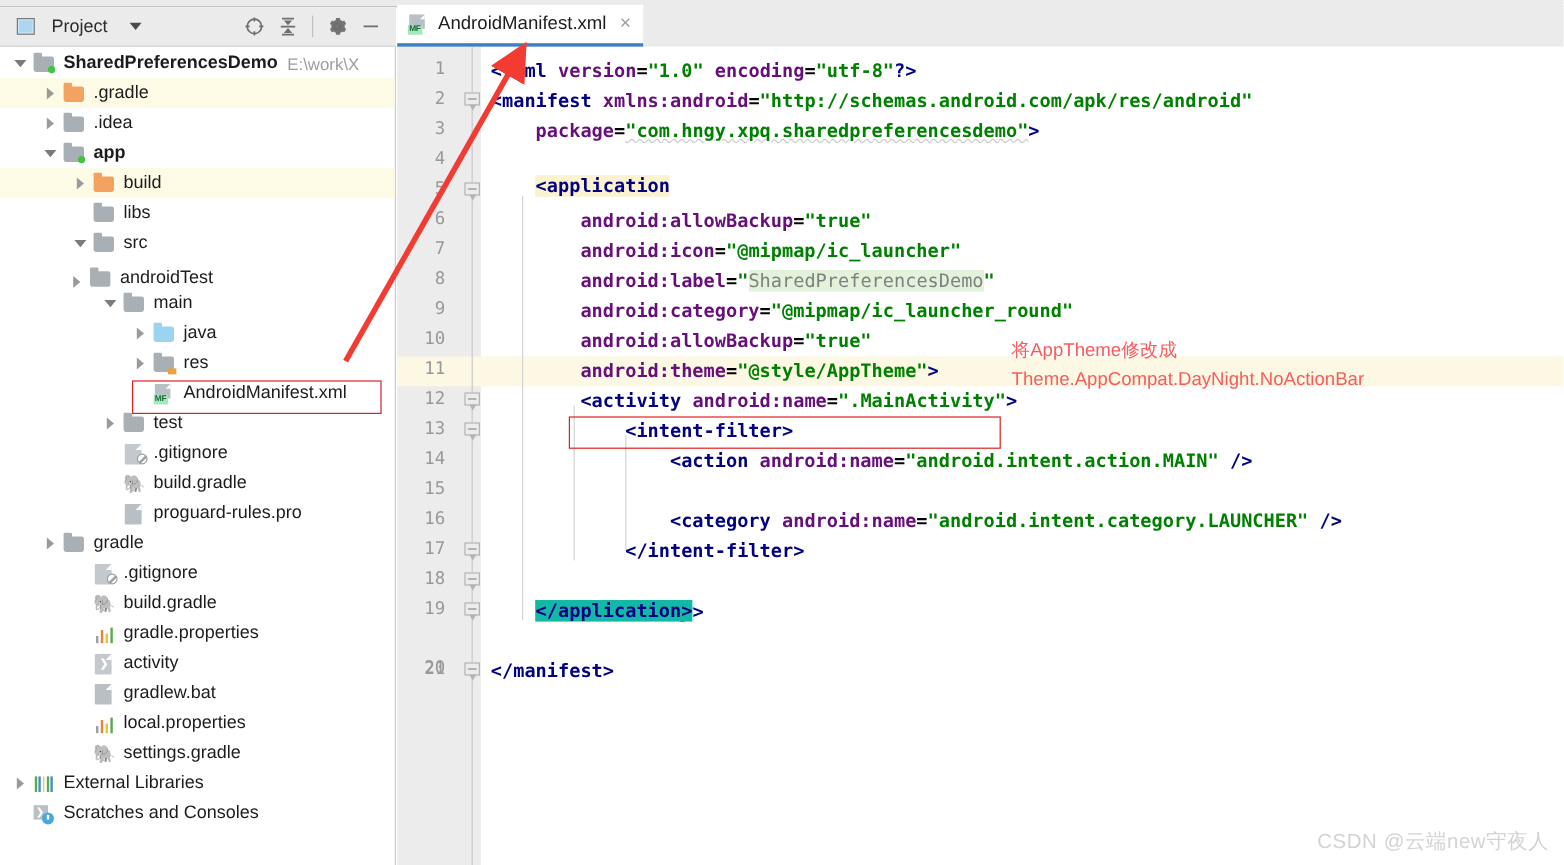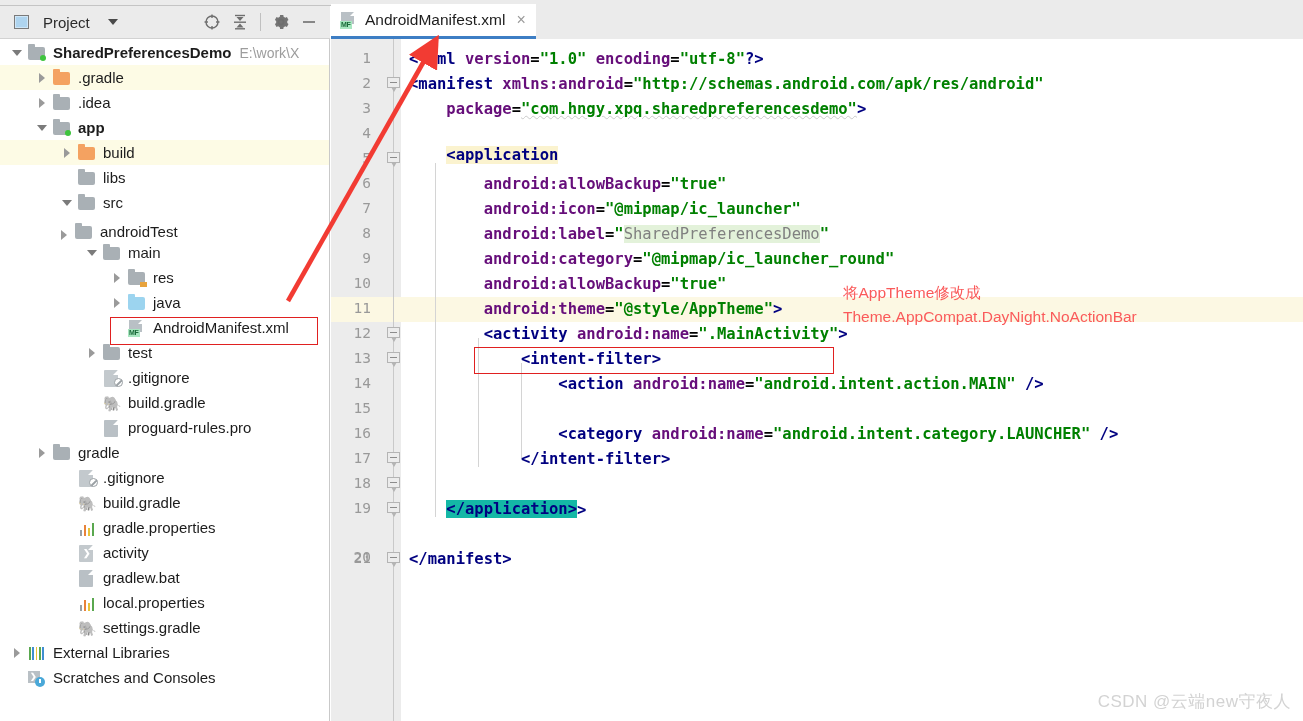--- a/index.html
+++ b/index.html
@@ -293,34 +293,34 @@
           <span class="ic">
             <span class="fld"></span>
           </span>
           <span class="tlabel">main</span>
         </div>
         <div class="trow" style="padding-left: 106px;">
           <span class="arrow-slot">
             <span class="arrow-r"></span>
           </span>
           <span class="ic">
+            <span class="fld blue"></span>
+          </span>
+          <span class="tlabel">java</span>
+        </div>
+        <div class="trow" style="padding-left: 106px;">
+          <span class="arrow-slot">
+            <span class="arrow-r"></span>
+          </span>
+          <span class="ic">
             <span class="fld">
               <span class="mod-badge"></span>
             </span>
           </span>
           <span class="tlabel">res</span>
-        </div>
-        <div class="trow" style="padding-left: 106px;">
-          <span class="arrow-slot">
-            <span class="arrow-r"></span>
-          </span>
-          <span class="ic">
-            <span class="fld blue"></span>
-          </span>
-          <span class="tlabel">java</span>
         </div>
         <div class="trow" style="padding-left: 106px;">
           <span class="arrow-slot"></span>
           <span class="ic">
             <span class="mf-icon">
               <span class="page"></span>
               <span class="mf">MF</span>
             </span>
           </span>
           <span class="tlabel">AndroidManifest.xml</span>

